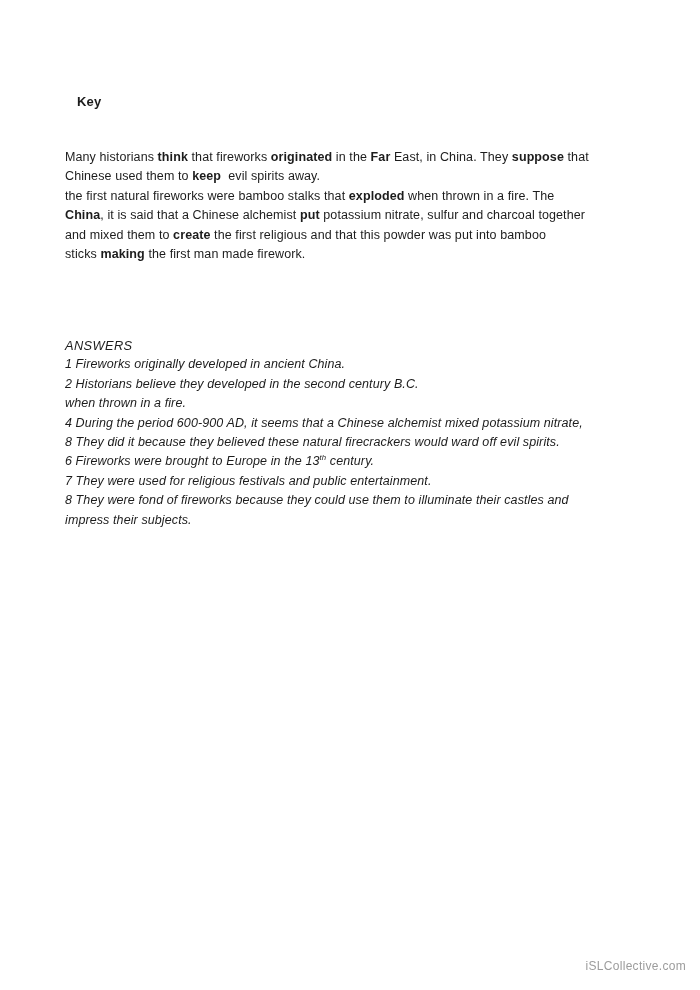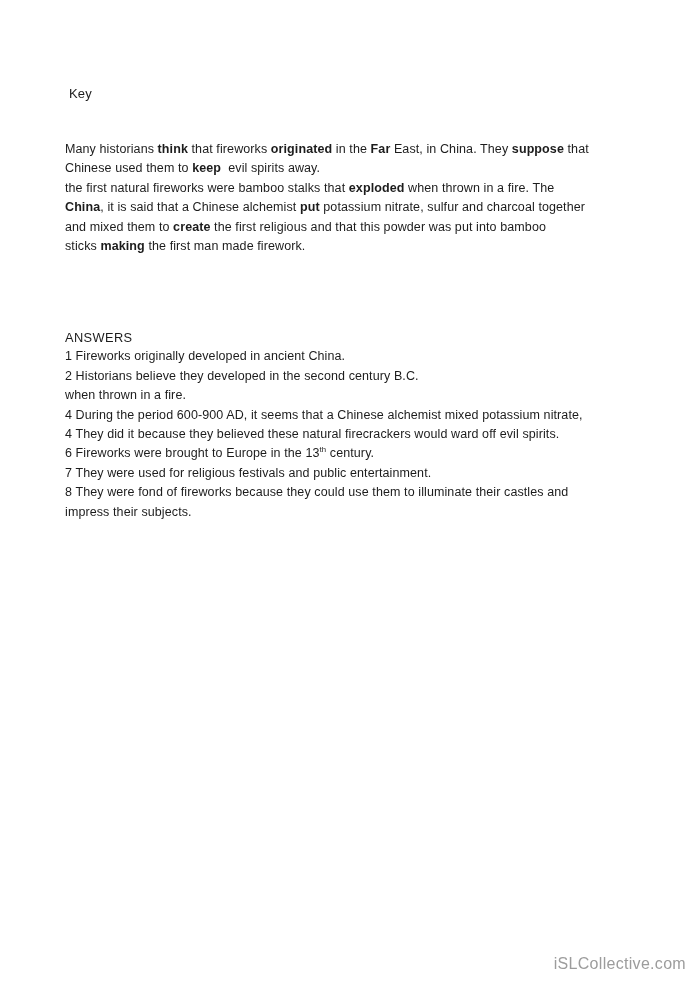--- a/index.html
+++ b/index.html
@@ -13,55 +13,56 @@
     height: 990px;
     background: #ffffff;
     overflow: hidden;
     font-family: "Liberation Sans", sans-serif;
     color: var(--text-color, #1c1c1c);
   }
   .key-heading {
     position: absolute;
     left: 65px;
     top: 80px;
-    margin: 4px;
+    margin: 12px;
     font-size: 13px;
-    font-weight: normal;
+    font-weight: bold;
     line-height: 19.4px;
     letter-spacing: 0.2px;
   }
   .textblock {
     position: absolute;
     left: 65px;
     font-size: 12.5px;
     line-height: 19.4px;
     letter-spacing: 0.1px;
+    margin-top: 8px;
   }
   .intro-block { top: 140px; }
-  .answers-block { top: 328px; }
+  .answers-block { top: 328px; font-style: italic; }
   .answers-heading {
     font-size: 12.8px;
     letter-spacing: 0.4px;
   }
   .line {
     white-space: pre;
   }
   .line .b {
     font-weight: bold;
   }
   .line sup {
     font-size: 0.62em;
     vertical-align: super;
     line-height: 0;
   }
   .watermark {
     position: absolute;
     right: 14px;
     bottom: 17px;
-    font-size: 16px;
+    font-size: 12px;
     color: var(--watermark-color, #9c9c9c);
     letter-spacing: 0.3px;
   }
 </style>
 </head>
 <body style="--text-color: #1c1c1c; --watermark-color: #9c9c9c;">
 
 <div class="page">
 
   <h1 class="key-heading">Key</h1>
@@ -75,21 +76,21 @@
       <div class="line"><span>sticks </span><span class="b">making</span><span> the first man made firework.</span></div>
     </div>
 
   <div class="textblock answers-block">
     <div class="line answers-heading">ANSWERS</div>
     <div>
         <div class="line"><span>1 Fireworks originally developed in ancient China.</span></div>
         <div class="line"><span>2 Historians believe they developed in the second century B.C.</span></div>
         <div class="line"><span>when thrown in a fire.</span></div>
         <div class="line"><span>4 During the period 600-900 AD, it seems that a Chinese alchemist mixed potassium nitrate,</span></div>
-        <div class="line"><span>4 They did it because they believed these natural firecrackers would ward off evil spirits.</span></div>
+        <div class="line"><span>8 They did it because they believed these natural firecrackers would ward off evil spirits.</span></div>
         <div class="line"><span>6 Fireworks were brought to Europe in the 13</span><sup>th</sup><span> century.</span></div>
         <div class="line"><span>7 They were used for religious festivals and public entertainment.</span></div>
         <div class="line"><span>8 They were fond of fireworks because they could use them to illuminate their castles and</span></div>
         <div class="line"><span>impress their subjects.</span></div>
       </div>
   </div>
 
   <div class="watermark">iSLCollective.com</div>
 
 </div>

